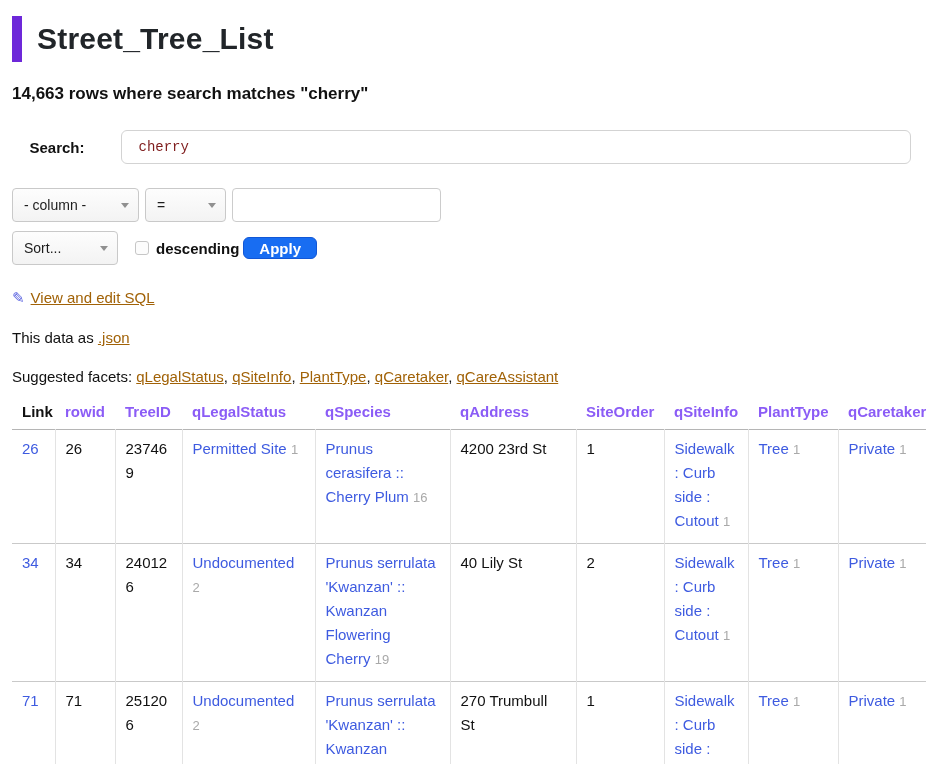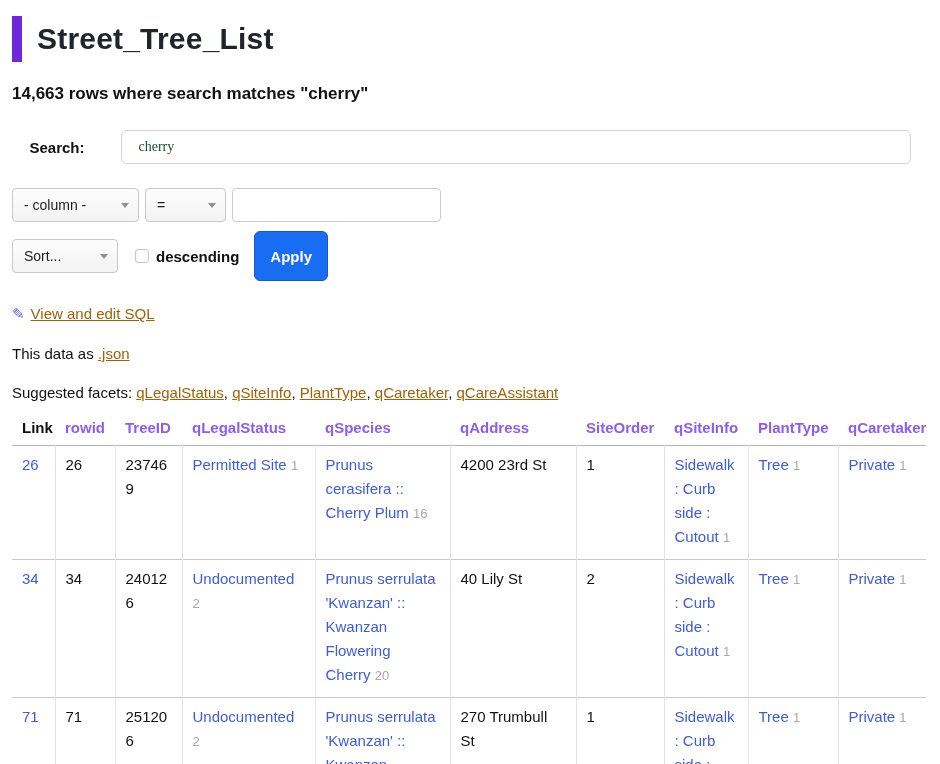--- a/index.html
+++ b/index.html
@@ -31,21 +31,21 @@
     color: #111;
   }
 
   
   .search-row { display: flex; align-items: center; margin-bottom: 24px; justify-content: center; }
   .search-row label { font-weight: bold; width: 91px; flex: none; font-size: 15px; }
   .search-input {
     width: 790px; height: 34px;
     border: 1px solid #d3d3d3; border-radius: 6px;
     padding: 0 17px; font-size: 14px;
-    font-family: Liberation Serif, serif; color: #14532d;
+    font-family: Liberation Mono, monospace; color: #7f1d1d;
     outline: none;
   }
 
   
   .control-row { display: flex; align-items: center; margin-bottom: 9px; }
   .control-row.second { margin-bottom: 24px; }
   .fake-select {
     height: 34px;
     display: flex; align-items: center;
     background: linear-gradient(#fdfdfd, #f3f3f3);
@@ -72,22 +72,22 @@
   }
   .desc-wrap { display: flex; align-items: center; margin-left: 11px; }
   input.checkbox {
     appearance: none; -webkit-appearance: none;
     width: 14px; height: 14px;
     border: 1px solid #c6c6c6; border-radius: 3px;
     background: #fcfcfc; margin: 0 7px 0 0;
   }
   .desc-label { font-weight: bold; font-size: 15px; }
   .apply-button {
-    margin-left: 15px;
-    height: 50px; padding: 0 15px;
+    margin-left: 4px;
+    height: 22px; padding: 0 15px;
     background: #186df2;
     border: 1px solid #1257d6;
     border-radius: 6px;
     color: #ffffff; font-weight: bold; font-size: 15px;
     font-family: inherit;
     cursor: pointer;
   }
 
   
   a { color: #a16207; }
@@ -210,21 +210,21 @@
       <td>1</td>
       <td><a href="#">Sidewalk: Curb side : Cutout</a> <span class="count">1</span></td>
       <td><a href="#">Tree</a> <span class="count">1</span></td>
       <td><a href="#">Private</a> <span class="count">1</span></td>
     </tr>
     <tr>
       <td><a href="#">34</a></td>
       <td>34</td>
       <td>240126</td>
       <td><a href="#">Undocumented</a> <span class="count">2</span></td>
-      <td><a href="#">Prunus serrulata 'Kwanzan' :: Kwanzan Flowering Cherry</a> <span class="count">20</span></td>
+      <td><a href="#">Prunus serrulata 'Kwanzan' :: Kwanzan Flowering Cherry</a> <span class="count">19</span></td>
       <td>40 Lily St</td>
       <td>2</td>
       <td><a href="#">Sidewalk: Curb side : Cutout</a> <span class="count">1</span></td>
       <td><a href="#">Tree</a> <span class="count">1</span></td>
       <td><a href="#">Private</a> <span class="count">1</span></td>
     </tr>
     <tr>
       <td><a href="#">71</a></td>
       <td>71</td>
       <td>251206</td>

